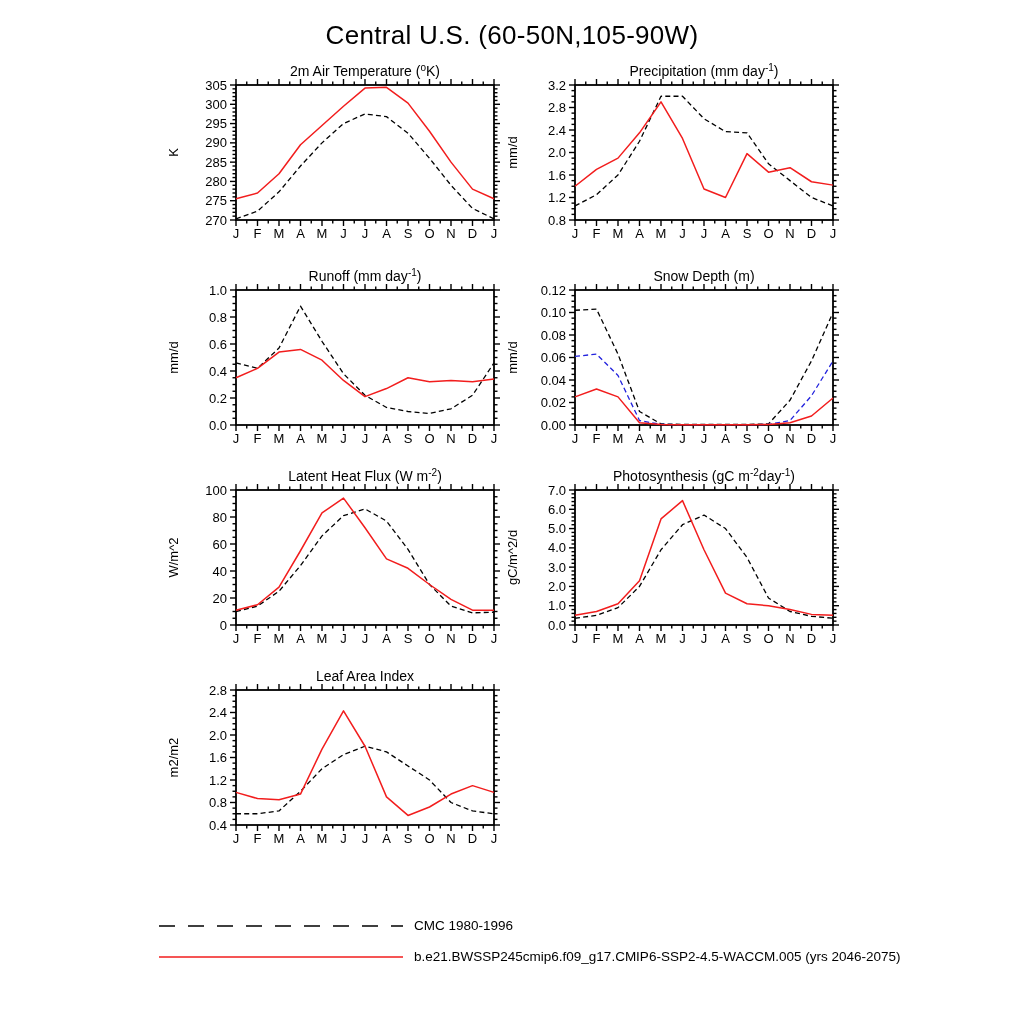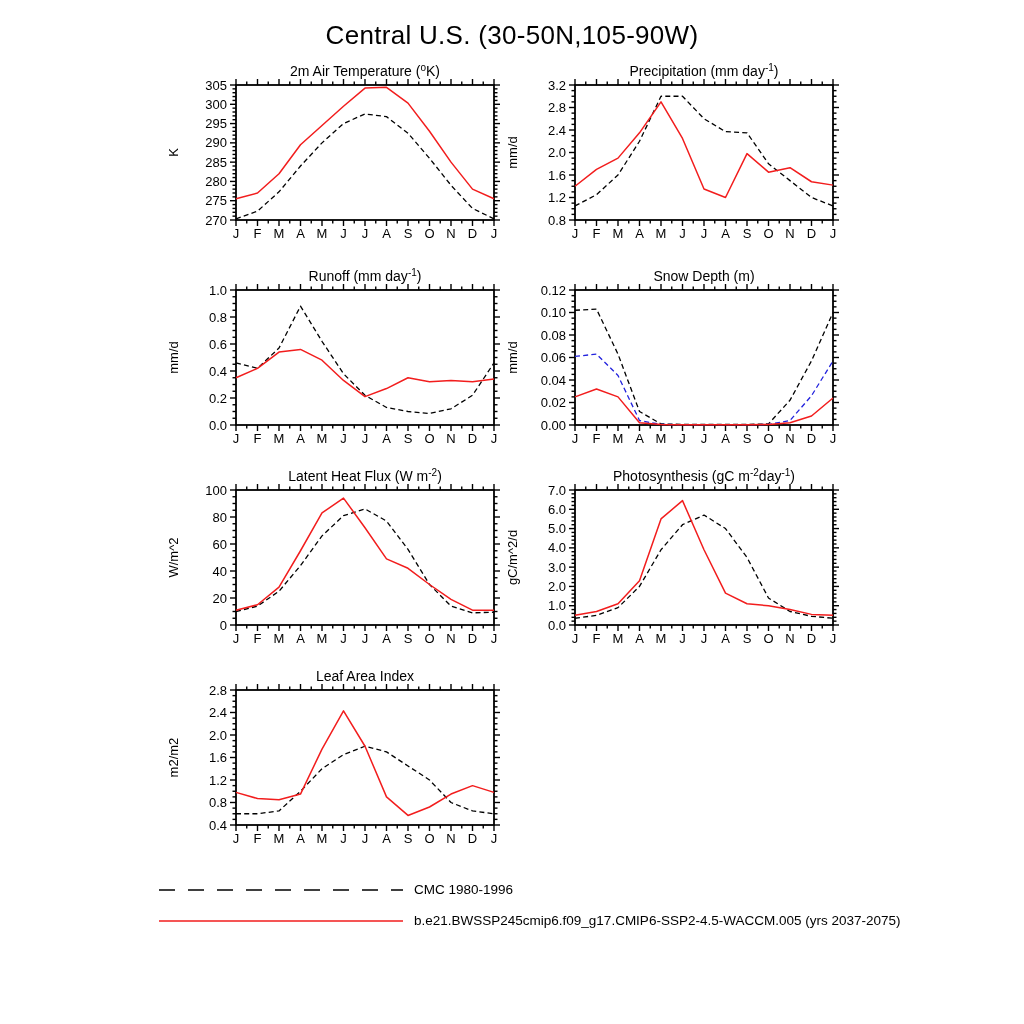--- a/index.html
+++ b/index.html
@@ -10,30 +10,30 @@
   .panel{position:absolute;width:358px;height:193px;margin:0;padding:0;}
   .panel svg{width:358px;height:193px;display:block;}
   .r0c0{left:158px;top:61px;}  .r0c1{left:497px;top:61px;}
   .r1c0{left:158px;top:266px;} .r1c1{left:497px;top:266px;}
   .r2c0{left:158px;top:466px;} .r2c1{left:497px;top:466px;}
   .r3c0{left:158px;top:666px;}
   svg text{font-family:"Liberation Sans",sans-serif;fill:#000;}
   text.tick{font-size:13px;}
   text.ptitle{font-size:14px;}
   text.ylab{font-size:13px;}
-  .legend{position:absolute;left:158px;top:874px;}
+  .legend{position:absolute;left:158px;top:910px;}
   .legend-row{display:flex;align-items:center;height:31px;}
   .legend-swatch{width:246px;height:12px;flex:0 0 246px;}
   .legend-label{margin-left:10px;font-size:13.5px;white-space:nowrap;}
 </style>
 </head>
 <body>
 
 <div class="page">
-  <h1 class="main-title">Central U.S. (30-50N,105-90W)</h1>
+  <h1 class="main-title">Central U.S. (60-50N,105-90W)</h1>
 
   <figure class="panel r0c0">
     <svg viewBox="0 0 358 193">
         <rect x="78" y="24" width="258" height="135" fill="none" stroke="#000" stroke-width="1.8"></rect>
         <line x1="78" y1="159" x2="78" y2="165" stroke="#000" stroke-width="1.4"></line>
         <line x1="78" y1="18" x2="78" y2="24" stroke="#000" stroke-width="1.4"></line>
         <text x="78" y="177" text-anchor="middle" class="tick">J</text>
         <line x1="88.75" y1="159" x2="88.75" y2="162.5" stroke="#000" stroke-width="1.4"></line>
         <line x1="88.75" y1="20.5" x2="88.75" y2="24" stroke="#000" stroke-width="1.4"></line>
         <line x1="99.5" y1="159" x2="99.5" y2="165" stroke="#000" stroke-width="1.4"></line>
@@ -965,16 +965,16 @@
     <div class="legend-row">
       <svg class="legend-swatch" viewBox="0 0 246 12">
           <line x1="1" y1="6" x2="245" y2="6" stroke="#000000" stroke-width="1.3" stroke-dasharray="16 13"></line>
         </svg>
       <span class="legend-label">CMC 1980-1996</span>
     </div>
     <div class="legend-row">
       <svg class="legend-swatch" viewBox="0 0 246 12">
           <line x1="1" y1="6" x2="245" y2="6" stroke="#f21d1d" stroke-width="1.3"></line>
         </svg>
-      <span class="legend-label">b.e21.BWSSP245cmip6.f09_g17.CMIP6-SSP2-4.5-WACCM.005 (yrs 2037-2075)</span>
+      <span class="legend-label">b.e21.BWSSP245cmip6.f09_g17.CMIP6-SSP2-4.5-WACCM.005 (yrs 2046-2075)</span>
     </div>
   </div>
 </div>
 
 </body></html>

